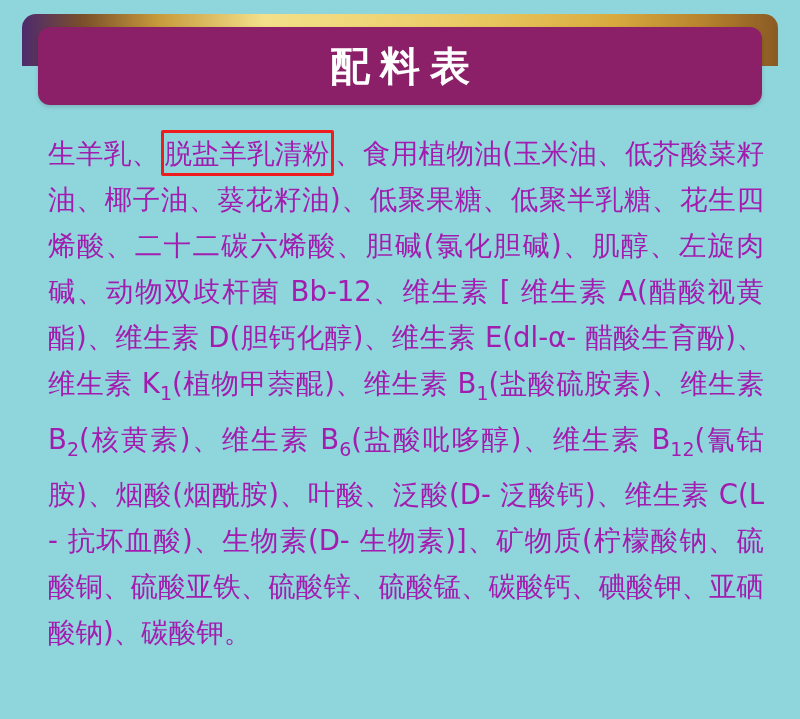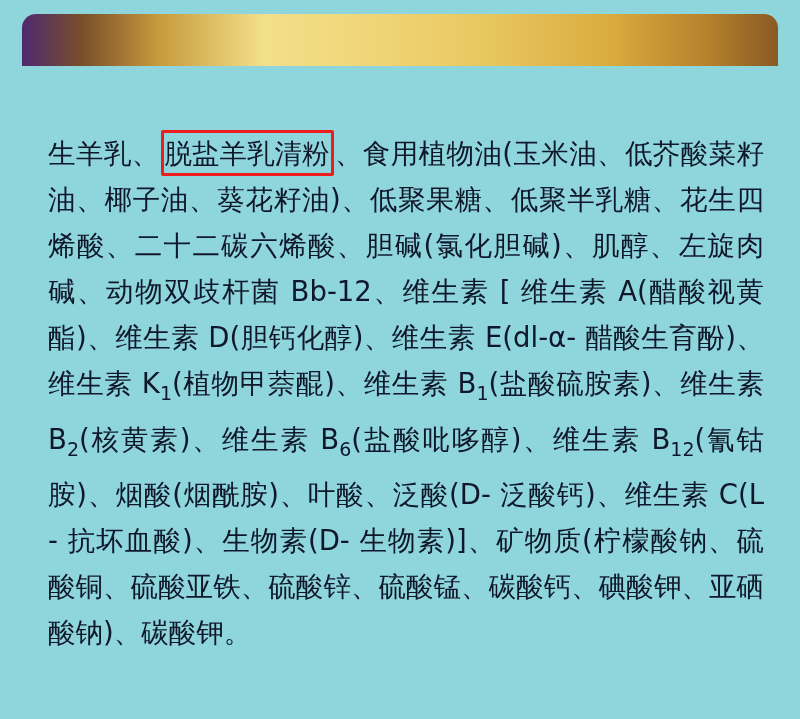--- a/index.html
+++ b/index.html
@@ -63,21 +63,21 @@
     line-height: 1;
     font-family: "DejaVu Sans", "Liberation Sans", sans-serif;
   }
   .body-text {
     position: absolute;
     left: 48px;
     top: 130px;
     width: 716px;
     font-size: 27.5px;
     line-height: 46px;
-    color: #0f172a;
+    color: #a21caf;
     font-family: "DejaVu Sans", "Liberation Sans", sans-serif;
     letter-spacing: 0px;
     text-align: justify;
   }
   .hl {
     position: relative;
     display: inline-block;
     padding: 0 4px;
     margin: 0 1px;
     box-shadow: inset 0 0 0 3px #ee1c1c;
@@ -89,18 +89,21 @@
     letter-spacing: 0;
   }
 </style>
 </head>
 <body>
 
 <div class="panel">
 
   <div class="gold-frame"></div>
 
+  <div class="title-bar">
+    <span class="title-text">配料表</span>
+  </div>
 
   <div class="body-text">
     <span>生羊乳、</span><span class="hl">脱盐羊乳清粉</span><span>、食用植物油(玉米油、低芥酸菜籽油、椰子油、葵花籽油)、低聚果糖、低聚半乳糖、花生四烯酸、二十二碳六烯酸、胆碱(氯化胆碱)、肌醇、左旋肉碱、动物双歧杆菌 Bb-12、维生素 [ 维生素 A(醋酸视黄酯)、维生素 D(胆钙化醇)、维生素 E(dl-α- 醋酸生育酚)、维生素 K</span><span class="sub">1</span><span>(植物甲萘醌)、维生素 B</span><span class="sub">1</span><span>(盐酸硫胺素)、维生素 B</span><span class="sub">2</span><span>(核黄素)、维生素 B</span><span class="sub">6</span><span>(盐酸吡哆醇)、维生素 B</span><span class="sub">12</span><span>(氰钴胺)、烟酸(烟酰胺)、叶酸、泛酸(D- 泛酸钙)、维生素 C(L - 抗坏血酸)、生物素(D- 生物素)]、矿物质(柠檬酸钠、硫酸铜、硫酸亚铁、硫酸锌、硫酸锰、碳酸钙、碘酸钾、亚硒酸钠)、碳酸钾。</span>
   </div>
 
 </div>
 
 </body></html>

